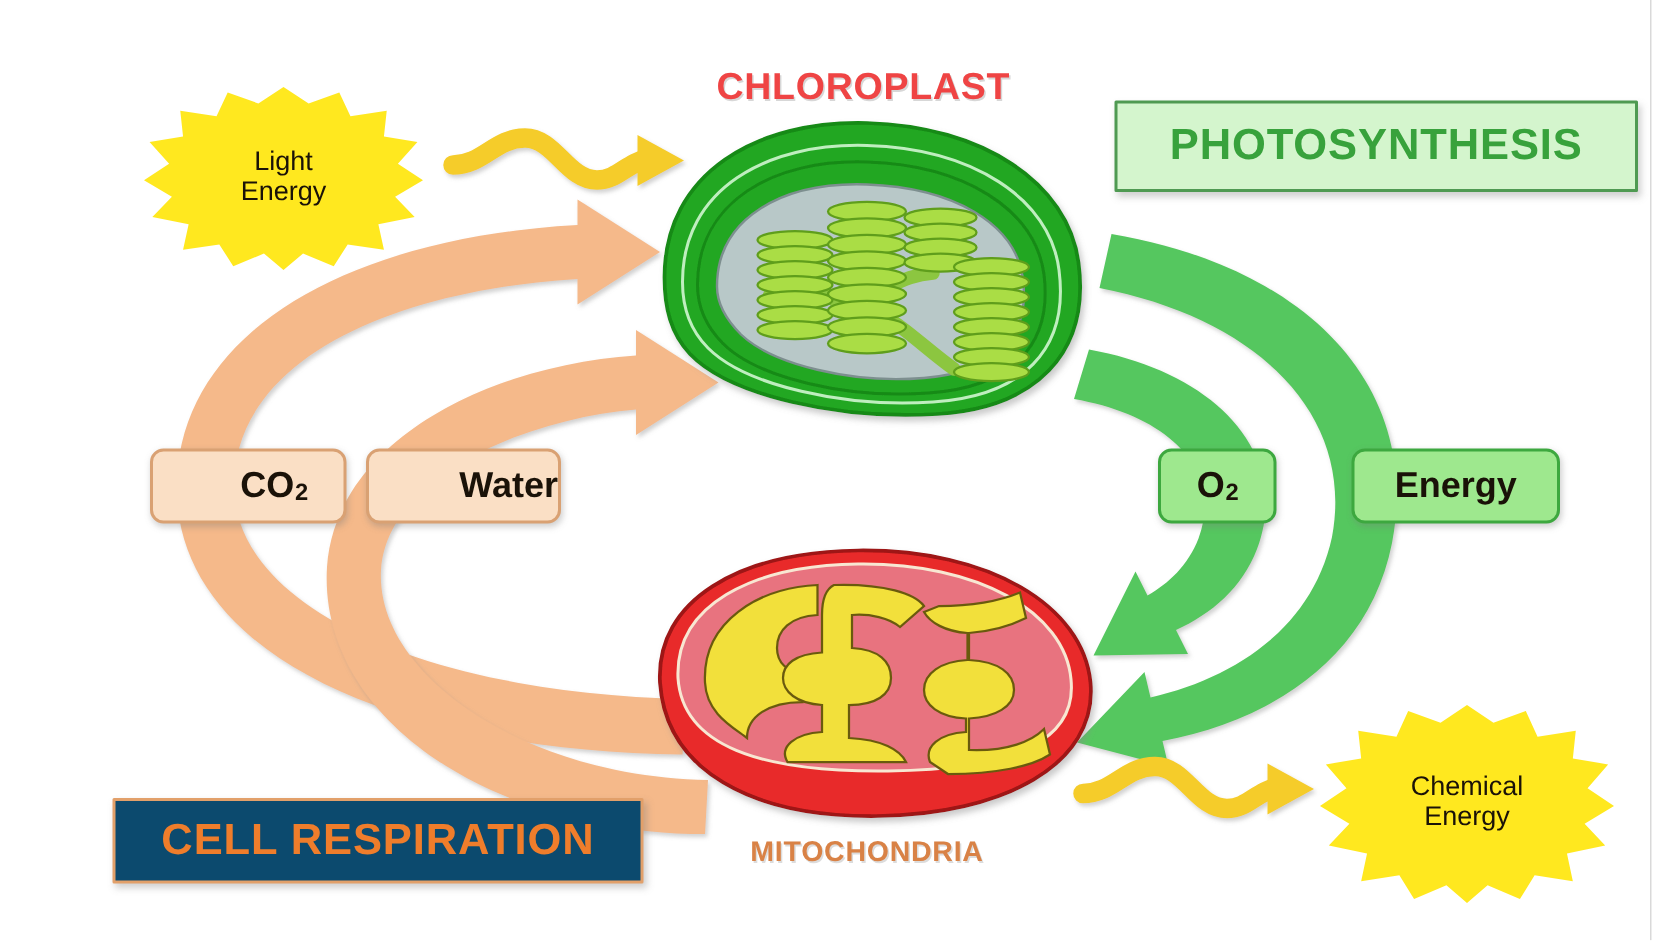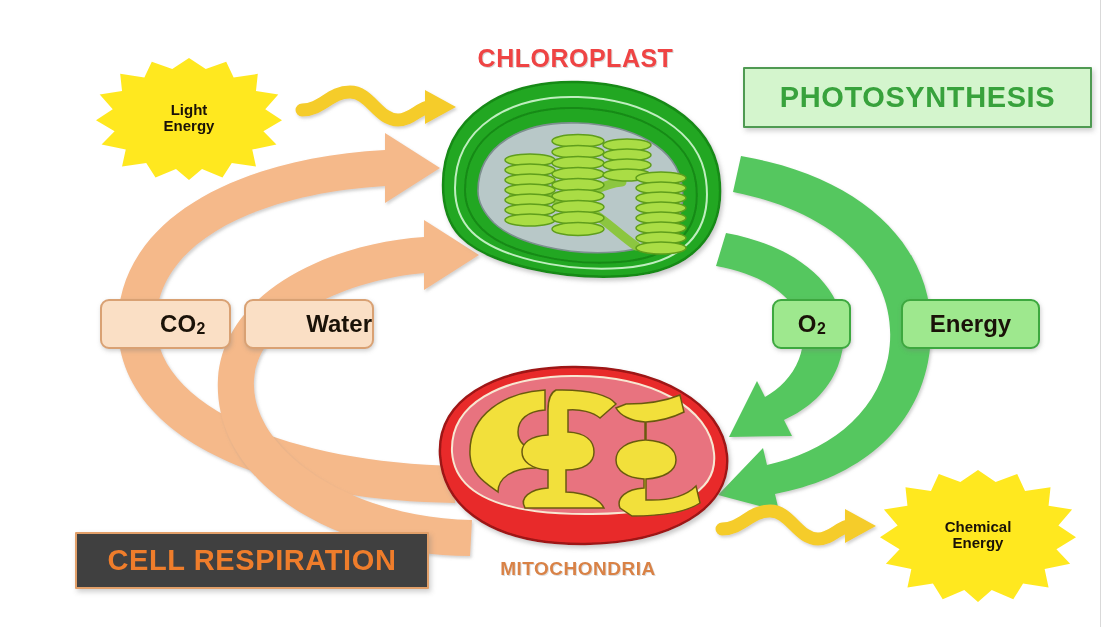--- a/index.html
+++ b/index.html
@@ -72,21 +72,21 @@
   #photosynthesis-banner {
     left: 743px; top: 67px;
     width: 345px; height: 57px;
     background: #d4f5cd;
     border: 2.5px solid #4f9a52;
     color: #38a23c;
   }
   #respiration-banner {
     left: 75px; top: 532px;
     width: 350px; height: 53px;
-    background: #404040;
+    background: #0c4a6e;
     border: 2.5px solid #e2a06a;
     color: #ef7d2b;
   }
 
   
   .molecule-chip {
     position: absolute;
     display: flex;
     align-items: center;
     justify-content: center;
@@ -118,22 +118,22 @@
   }
 
   
   .energy-burst {
     position: absolute;
     display: flex;
     align-items: center;
     justify-content: center;
     text-align: center;
     color: #1a1208;
-    font-weight: bold;
-    font-size: 15px;
+    font-weight: normal;
+    font-size: 18px;
     line-height: 1.1;
     background: #ffe81f;
     filter: drop-shadow(2px 3px 3px rgba(120,120,120,.45));
     clip-path: polygon(
       50% 0%, 59% 9%, 70% 3%, 74% 16%, 87% 13%, 86% 27%,
       98% 30%, 91% 42%, 100% 51%, 90% 60%, 97% 71%, 84% 75%,
       86% 89%, 73% 86%, 68% 98%, 57% 91%, 50% 100%, 43% 91%,
       32% 98%, 27% 86%, 14% 89%, 16% 75%, 3% 71%, 10% 60%,
       0% 51%, 9% 42%, 2% 30%, 14% 27%, 13% 13%, 26% 16%,
       30% 3%, 41% 9%

